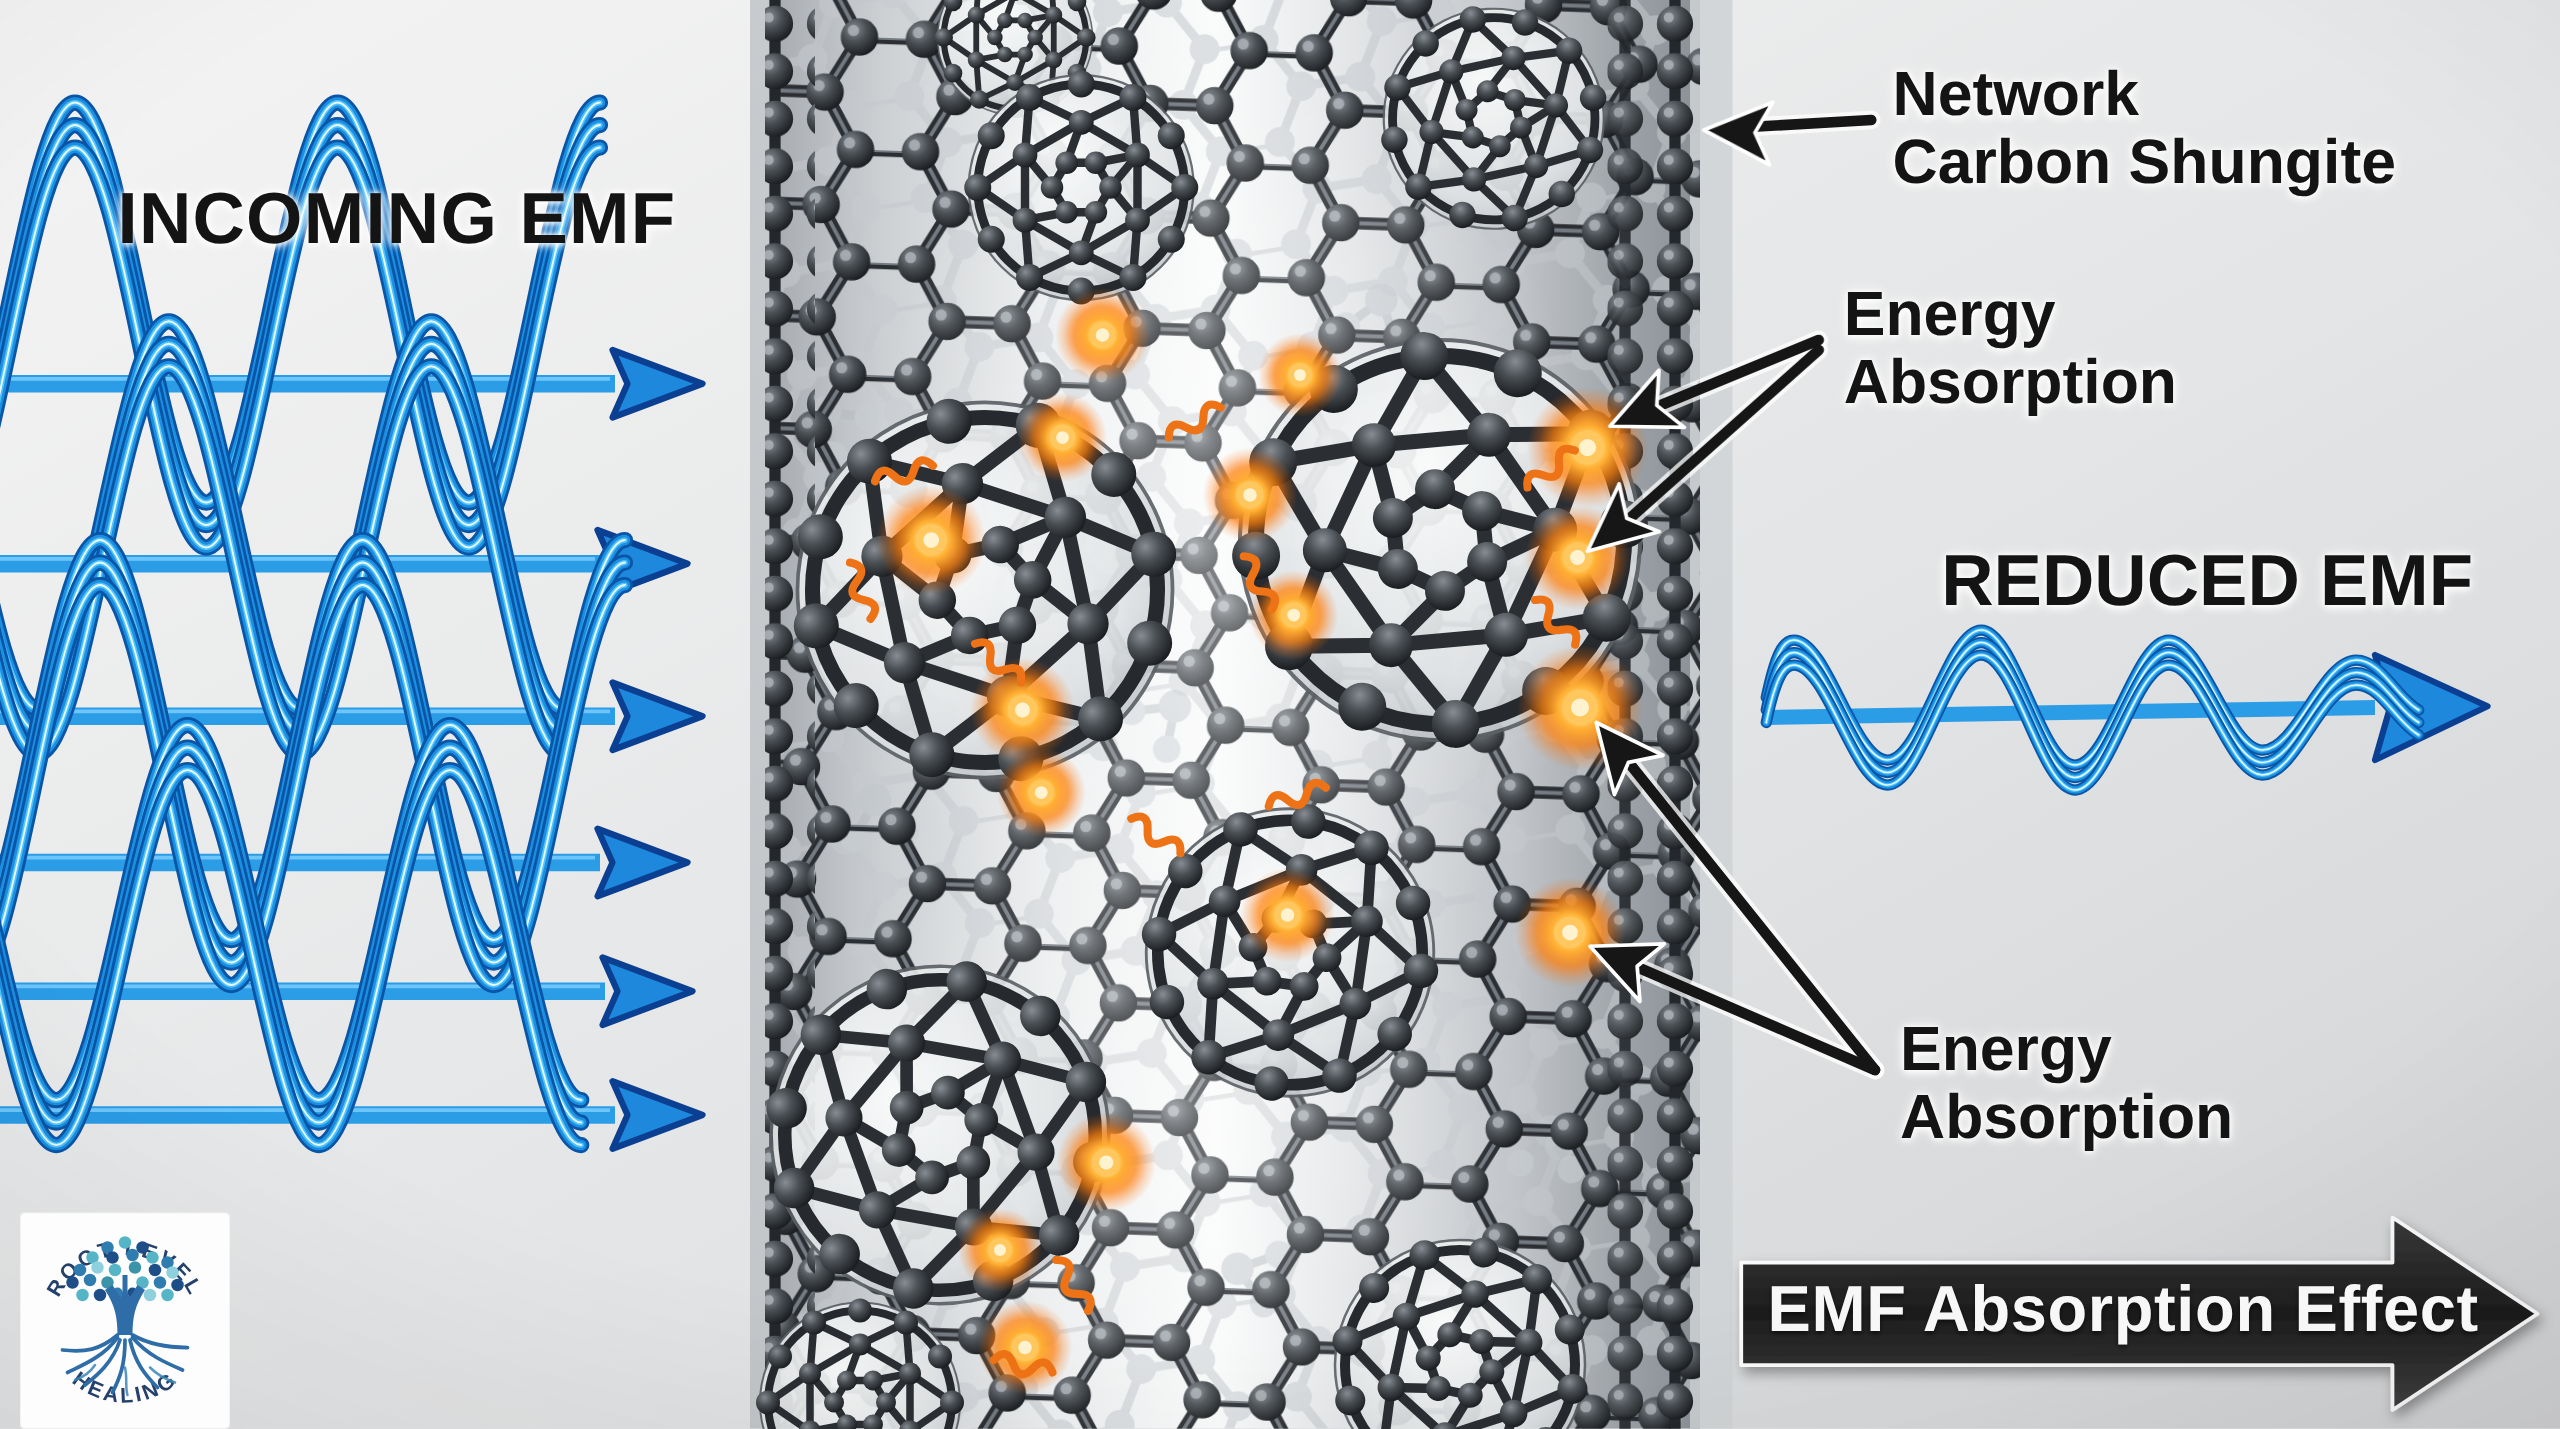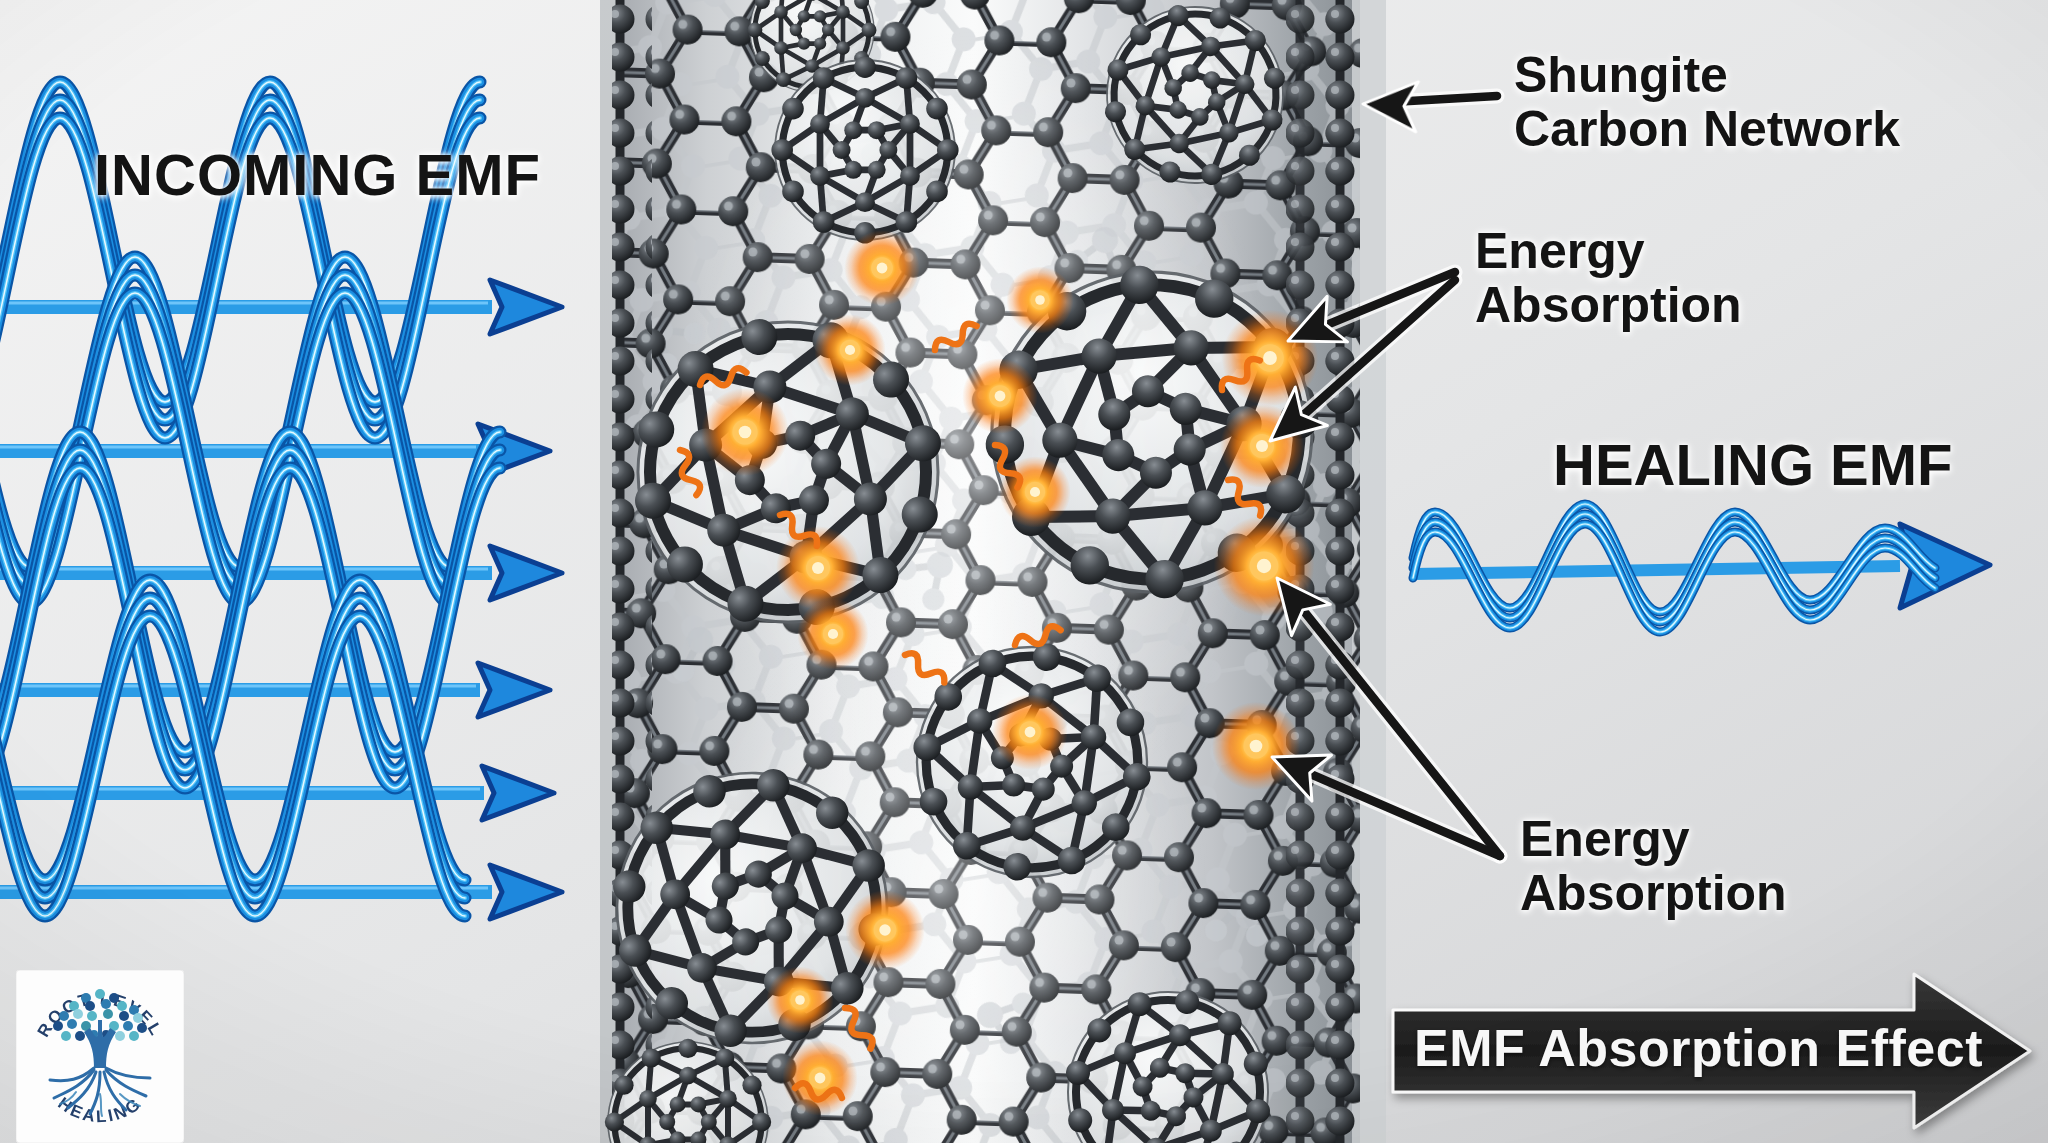--- a/index.html
+++ b/index.html
@@ -430,30 +430,30 @@
 <g filter="url(#ds)">
   <path d="M1393 1010 H1914 V974 L2030 1051 L1914 1128 V1092 H1393 Z" fill="url(#bannerG)" stroke="#fafafa" stroke-width="3" stroke-linejoin="round"></path>
 </g>
 
 <rect width="2048" height="1143" fill="url(#vign)"></rect>
 </svg>
 
 <div class="lbl lbl-incoming">INCOMING EMF</div>
 
 <div class="lbl lbl-shungite">
-  <div>Shungite</div>
-  <div>Carbon Network</div>
+  <div>Network</div>
+  <div>Carbon Shungite</div>
 </div>
 
 <div class="lbl lbl-ea-top">
   <div>Energy</div>
   <div>Absorption</div>
 </div>
 
-<div class="lbl lbl-reduced">HEALING EMF</div>
+<div class="lbl lbl-reduced">REDUCED EMF</div>
 
 <div class="lbl lbl-ea-bot">
   <div>Energy</div>
   <div>Absorption</div>
 </div>
 
 <div class="lbl lbl-banner">EMF Absorption Effect</div>
 
 <svg class="logo" width="168" height="173" viewBox="0 0 168 173">
   <rect x="0" y="0" width="168" height="173" rx="4" fill="#fdfdfd" stroke="#ececec" stroke-width="1"></rect>

